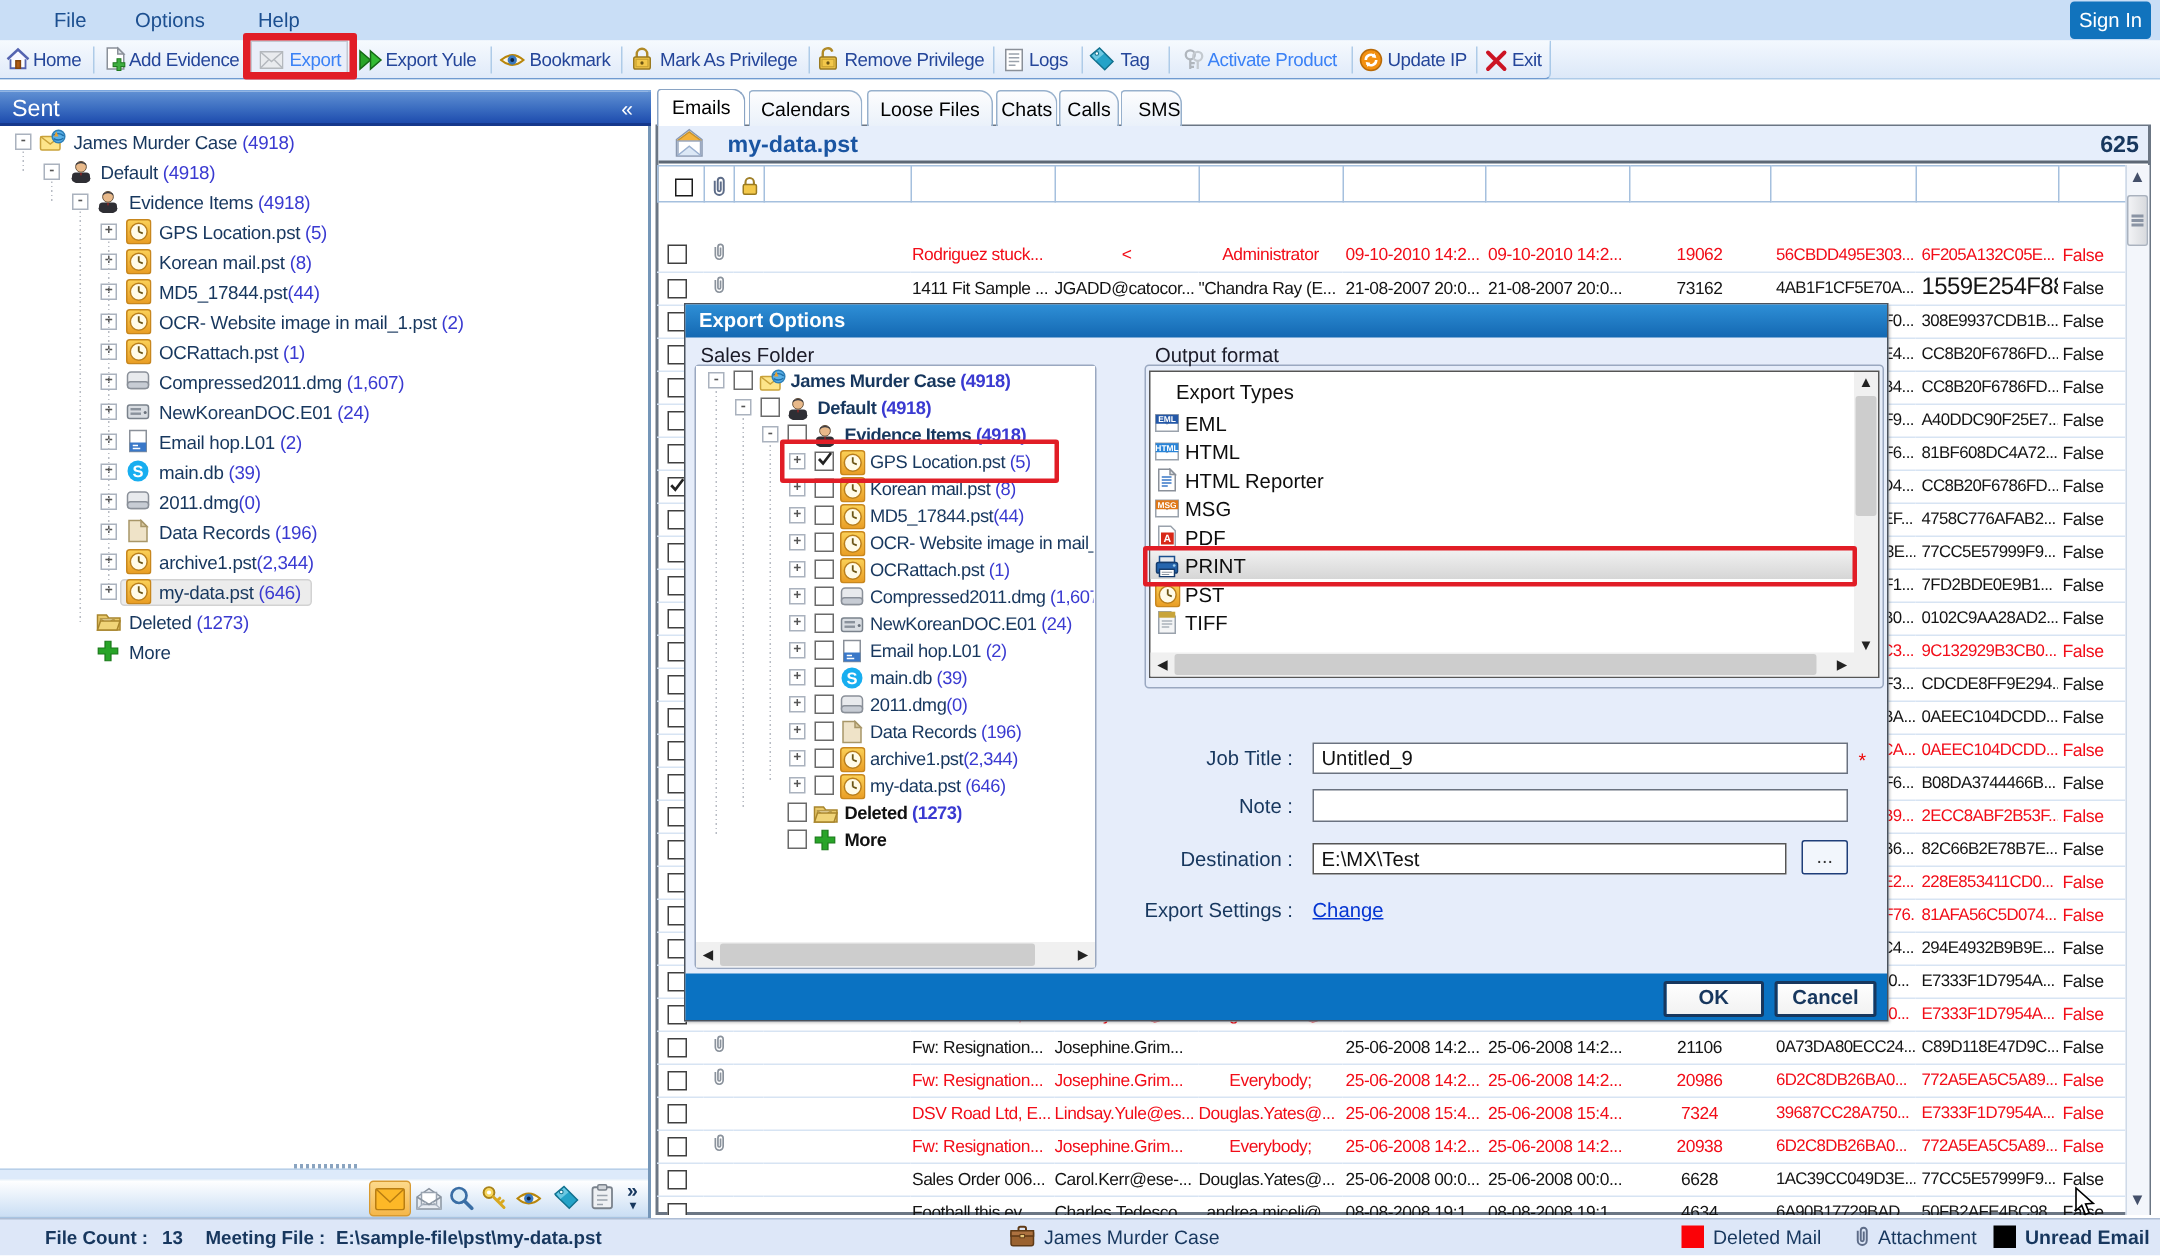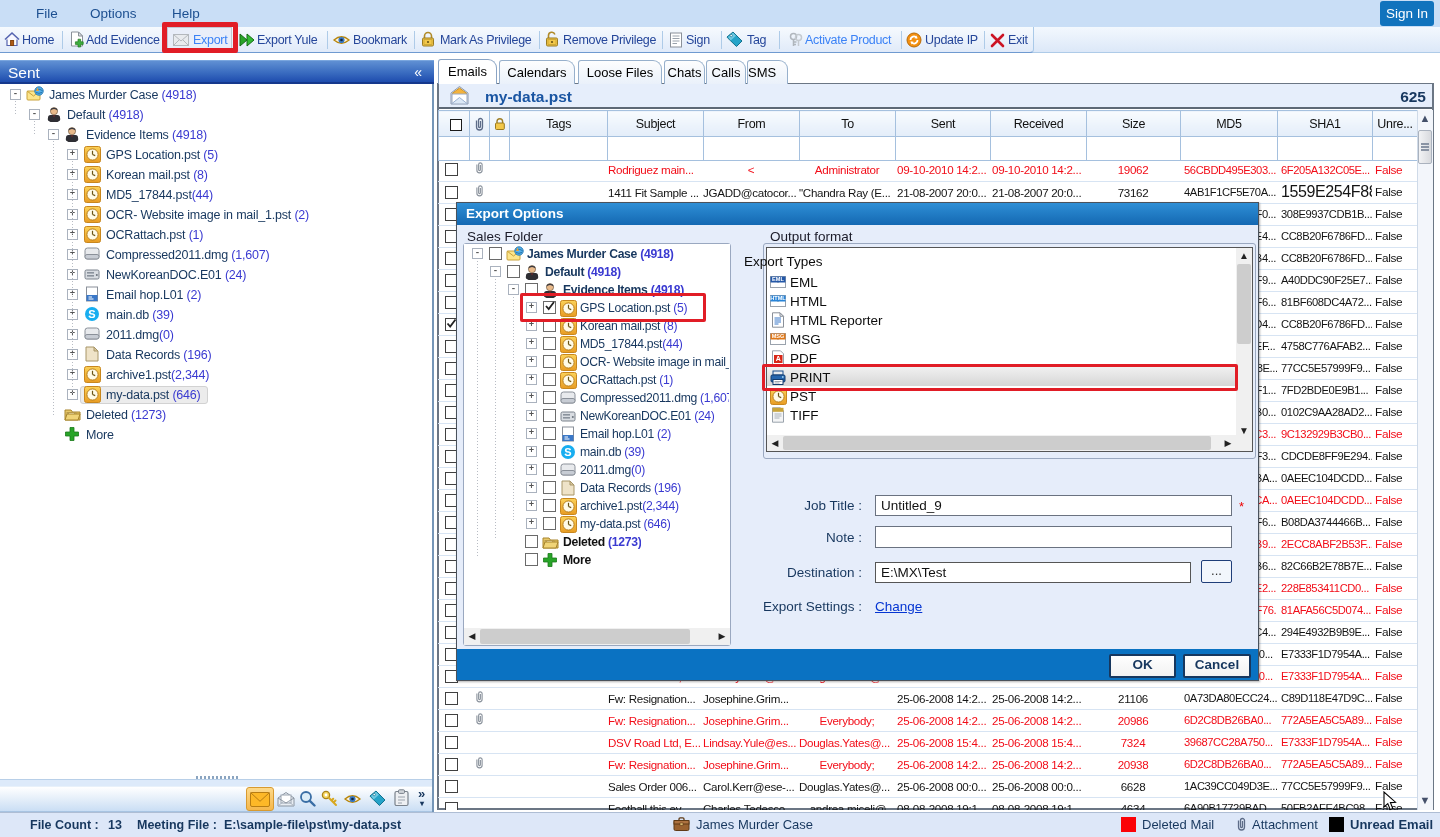--- a/index.html
+++ b/index.html
@@ -78,21 +78,21 @@
     <rect x="2.5" y="7" width="11" height="8" rx="1.2" fill="#f3c84a" stroke="#9a7a20"></rect>
     <rect x="4" y="8.5" width="8" height="5" fill="none" stroke="#c8a232" stroke-width="0.8"></rect>
     <circle cx="8" cy="11" r="1.1" fill="#6a5414"></circle>
   </svg>
 <div class="tbtxt" style="left:563px">Remove Privilege</div>
 <div class="sep" style="left:662px"></div>
 <svg class="abs" style="left:668px;top:32px" width="16" height="16" viewBox="0 0 16 16">
     <rect x="2.5" y="1" width="11" height="14" fill="#fff" stroke="#8a9099"></rect>
     <path d="M4.5 4 h7 M4.5 6.5 h7 M4.5 9 h7 M4.5 11.5 h4.5" stroke="#9aa2ac" stroke-width="1"></path>
   </svg>
-<div class="tbtxt" style="left:686px">Sign</div>
+<div class="tbtxt" style="left:686px">Logs</div>
 <div class="sep" style="left:721px"></div>
 <svg class="abs" style="left:726px;top:31px" width="17" height="17" viewBox="0 0 17 17">
     <path d="M1 6 L7 1 L16 10 L10.5 15.5 L1.5 6.8 z" fill="#25a3c8" stroke="#12718e"></path>
     <path d="M2 6 L7 1.8 L10 4.8 L4.6 9.4 z" fill="#6cc8e2"></path>
     <circle cx="5.2" cy="4.6" r="1.2" fill="#fff" stroke="#12718e" stroke-width="0.7"></circle>
   </svg>
 <div class="tbtxt" style="left:747px">Tag</div>
 <div class="sep" style="left:779px"></div>
 <svg class="abs" style="left:788px;top:32px" width="15" height="16" viewBox="0 0 15 16">
     <circle cx="5.5" cy="4.5" r="3" fill="none" stroke="#b0b6bd" stroke-width="1.5"></circle>
@@ -335,21 +335,21 @@
     <rect x="5.5" y="0.8" width="6" height="3.6" rx="1" fill="#d0d4d9" stroke="#7a828c"></rect>
     <path d="M5 8 h7 M5 11 h7 M5 14 h4" stroke="#9aa2ac"></path>
   </svg>
 <div class="abs nv" style="left:418px;top:786px;font-size:13px;font-weight:bold">»<br><span style="font-size:8px;position:relative;top:-7px;left:2px">▾</span></div>
 
 <div class="abs" style="left:438px;top:59px;width:59px;height:25px;background:#fff;border:1px solid #8aa4c4;border-bottom:none;border-radius:3px 9px 0 0;z-index:3;text-align:center;line-height:24px;font-size:13px;color:#000">Emails</div>
 <div class="abs" style="left:499px;top:60px;width:76px;height:24px;background:linear-gradient(#fdfdfe,#eaf1fa);border:1px solid #97b0cc;border-bottom:none;border-radius:3px 9px 0 0;z-index:2;text-align:center;line-height:23px;font-size:13px;color:#000">Calendars</div>
 <div class="abs" style="left:578px;top:60px;width:84px;height:24px;background:linear-gradient(#fdfdfe,#eaf1fa);border:1px solid #97b0cc;border-bottom:none;border-radius:3px 9px 0 0;z-index:2;text-align:center;line-height:23px;font-size:13px;color:#000">Loose Files</div>
 <div class="abs" style="left:664px;top:60px;width:41px;height:24px;background:linear-gradient(#fdfdfe,#eaf1fa);border:1px solid #97b0cc;border-bottom:none;border-radius:3px 9px 0 0;z-index:2;text-align:center;line-height:23px;font-size:13px;color:#000">Chats</div>
 <div class="abs" style="left:706px;top:60px;width:40px;height:24px;background:linear-gradient(#fdfdfe,#eaf1fa);border:1px solid #97b0cc;border-bottom:none;border-radius:3px 9px 0 0;z-index:2;text-align:center;line-height:23px;font-size:13px;color:#000">Calls</div>
-<div class="abs" style="left:747px;top:60px;width:41px;height:24px;background:linear-gradient(#fdfdfe,#eaf1fa);border:1px solid #97b0cc;border-bottom:none;border-radius:3px 9px 0 0;z-index:2;text-align:left;line-height:23px;font-size:13px;color:#000">SMS</div>
+<div class="abs" style="left:747px;top:60px;width:41px;height:24px;background:linear-gradient(#fdfdfe,#eaf1fa);border:1px solid #97b0cc;border-bottom:none;border-radius:3px 9px 0 0;z-index:2;text-align:right;line-height:23px;font-size:13px;color:#000">SMS</div>
 
 <div class="abs" style="left:437px;top:83px;width:997px;height:727px;border:2px solid #6b7684;border-top:1px solid #6b7684;background:#fff"></div>
 <div class="abs" style="left:439px;top:84px;width:993px;height:25px;background:#e6eefb;border-bottom:2px solid #5d6875"></div>
 <svg class="abs" style="left:449px;top:85px" width="21" height="21" viewBox="0 0 21 21">
     <path d="M2 8 L10.5 1.5 L19 8 V19 H2 z" fill="#eef3fa" stroke="#8a98b0"></path>
     <path d="M3 8.5 L10.5 3 L18 8.5 L10.5 13 z" fill="#f5b33c" stroke="#c8922a"></path>
     <path d="M3 9 h15 v9.5 H3 z" fill="#fff" stroke="#9aa8c0"></path>
     <path d="M3 18.5 L10.5 12.5 L18 18.5" fill="#dce8f6" stroke="#9ab0d0"></path>
   </svg>
 <div class="abs" style="left:485px;top:84px;height:25px;line-height:25px;font-size:15.5px;font-weight:bold;color:#1a55a2">my-data.pst</div>
@@ -365,35 +365,20 @@
         <col style="width:96px">
         <col style="width:96px">
         <col style="width:95px">
         <col style="width:96px">
         <col style="width:94px">
         <col style="width:97px">
         <col style="width:95px">
         <col style="width:45px">
       </colgroup>
 <tbody>
-        <tr style="height:26px">
-          <td class="hdrc"></td>
-          <td class="hdrc"></td>
-          <td class="hdrc"></td>
-          <td class="hdrc">Tags</td>
-          <td class="hdrc">Subject</td>
-          <td class="hdrc">From</td>
-          <td class="hdrc">To</td>
-          <td class="hdrc">Sent</td>
-          <td class="hdrc">Received</td>
-          <td class="hdrc">Size</td>
-          <td class="hdrc">MD5</td>
-          <td class="hdrc">SHA1</td>
-          <td class="hdrc">Unre...</td>
-        </tr>
 <tr style="height:24px">
           <td class="fltc"></td>
           <td class="fltc"></td>
           <td class="fltc"></td>
           <td class="fltc"></td>
           <td class="fltc"></td>
           <td class="fltc"></td>
           <td class="fltc"></td>
           <td class="fltc"></td>
           <td class="fltc"></td>
@@ -433,21 +418,21 @@
 <tbody>
         <tr class="dr rr">
           <td style="text-align:center">
             <div style="width:13px;height:13px;border:1.5px solid #404040;background:#fff;margin:0 0 0 7px"></div>
           </td>
           <td style="text-align:center"><svg width="13" height="15" viewBox="0 0 15 16">
               <path d="M4.5 3.5 v6.5 a3 3 0 0 0 6 0 V3.5 a2 2 0 0 0-4 0 v6 a1 1 0 0 0 2 0 V4" fill="none" stroke="#8a929c" stroke-width="1.3"></path>
             </svg></td>
           <td style="text-align:center"></td>
           <td style="text-align:center"></td>
-          <td style="text-align:left;padding-left:1px">Rodriguez main...</td>
+          <td style="text-align:left;padding-left:1px">Rodriguez stuck...</td>
           <td style="text-align:center">&lt;</td>
           <td style="text-align:center">Administrator</td>
           <td style="text-align:left;padding-left:2px">09-10-2010 14:2...</td>
           <td style="text-align:left;padding-left:2px">09-10-2010 14:2...</td>
           <td style="text-align:center">19062</td>
           <td style="text-align:left;padding-left:4px;font-size:11.2px;letter-spacing:-0.4px">56CBDD495E303...</td>
           <td style="text-align:left;padding-left:4px;font-size:11.2px;letter-spacing:-0.4px">6F205A132C05E...</td>
           <td style="text-align:left;padding-left:3px;font-size:11.8px">False</td>
         </tr>
 <tr class="dr">
@@ -940,21 +925,21 @@
         </tr>
 <tr class="dr">
           <td style="text-align:center">
             <div style="width:13px;height:13px;border:1.5px solid #404040;background:#fff;margin:0 0 0 7px"></div>
           </td>
           <td style="text-align:center"></td>
           <td style="text-align:center"></td>
           <td style="text-align:center"></td>
           <td style="text-align:left;padding-left:1px">Football this ev...</td>
           <td style="text-align:left">Charles.Tedesco...</td>
-          <td style="text-align:right">andrea.miceli@...</td>
+          <td style="text-align:center">andrea.miceli@...</td>
           <td style="text-align:left;padding-left:2px">08-08-2008 19:1...</td>
           <td style="text-align:left;padding-left:2px">08-08-2008 19:1...</td>
           <td style="text-align:center">4634</td>
           <td style="text-align:left;padding-left:4px;font-size:11.2px;letter-spacing:-0.4px">6A90B17729BAD...</td>
           <td style="text-align:left;padding-left:4px;font-size:11.2px;letter-spacing:-0.4px">50FB2AFE4BC98...</td>
           <td style="text-align:left;padding-left:3px;font-size:11.8px">False</td>
         </tr>
 </tbody>
     </table>
   </div>
@@ -1189,21 +1174,21 @@
     <path d="M6 1.5 h4 v4.5 h4.5 v4 h-4.5 v4.5 h-4 v-4.5 h-4.5 v-4 h4.5 z" fill="#28a428" stroke="#1a7a1a" stroke-width="0.8"></path>
   </svg>
 <div class="mtrow" style="left:563px;top:551px;z-index:11;font-weight:bold;color:#111;max-width:166px;overflow:hidden">More</div>
 <div class="abs" style="left:464px;top:628px;width:266px;height:17px;background:#f0f0f0;z-index:11;"></div>
 <div class="abs arr" style="left:466px;top:631px;width:12px;z-index:11;color:#222;font-size:9px">◀</div>
 <div class="abs arr" style="left:716px;top:631px;width:12px;z-index:11;color:#222;font-size:9px">▶</div>
 <div class="abs" style="left:480px;top:629px;width:210px;height:15px;background:#cdcdcd;border-radius:2px;z-index:11;"></div>
 <div class="abs" style="left:763px;top:243px;width:493px;height:216px;border:1px solid #9aa8c0;border-radius:3px;z-index:11;background:#e6edfa"></div>
 <div class="abs ml" style="left:770px;top:229px;z-index:11;color:#1b1b28">Output format</div>
 <div class="abs" style="left:766px;top:247px;width:487px;height:205px;background:#fff;border:1px solid #555;z-index:11;"></div>
-<div class="abs etxt" style="left:744px;top:252px;z-index:11;">Export Types</div>
+<div class="abs etxt" style="left:784px;top:252px;z-index:11;">Export Types</div>
 <div class="abs" style="left:767px;top:366px;width:469px;height:20px;background:linear-gradient(#f2f2f2,#d6d6d6);z-index:11;"></div>
 <svg class="abs" style="z-index:11;left:770px;top:274px" width="16" height="16" viewBox="0 0 16 16">
     <rect x="0.5" y="2.5" width="15" height="11" fill="#fff" stroke="#9aa2ac"></rect>
     <path d="M0.5 2.5 L8 8.5 L15.5 2.5" fill="none" stroke="#9aa2ac"></path>
     <rect x="0.5" y="2.5" width="15" height="6" fill="#2458a8"></rect>
     <text x="8" y="7.4" font-size="5.6" font-weight="bold" fill="#fff" text-anchor="middle" font-family="Liberation Sans">EML</text>
   </svg>
 <div class="abs etxt" style="left:790px;top:273px;z-index:11;">EML</div>
 <svg class="abs" style="z-index:11;left:770px;top:293px" width="16" height="16" viewBox="0 0 16 16">
     <rect x="0.5" y="2.5" width="15" height="11" fill="#fff" stroke="#9aa2ac"></rect>

